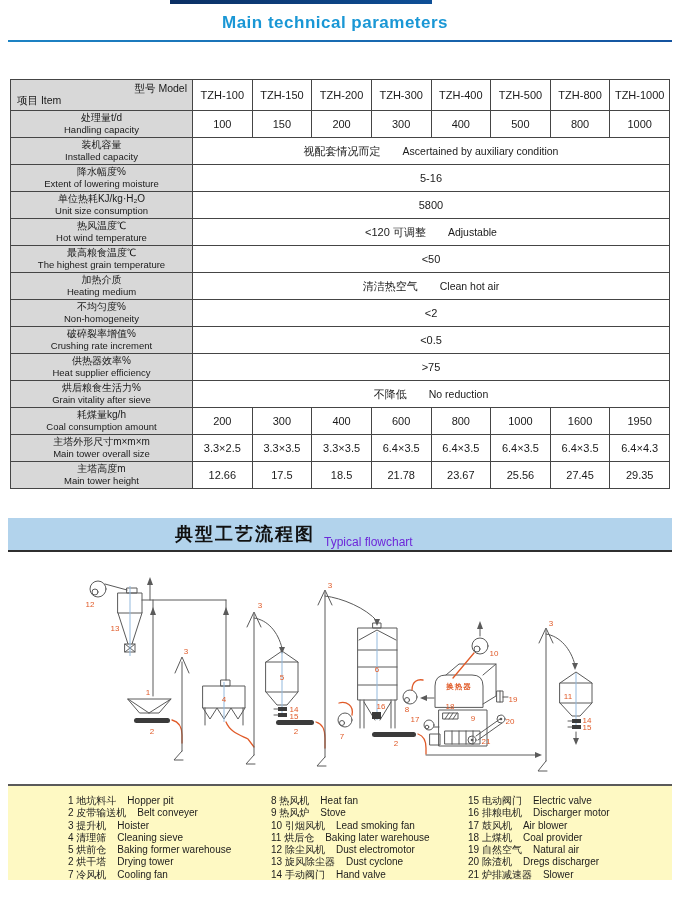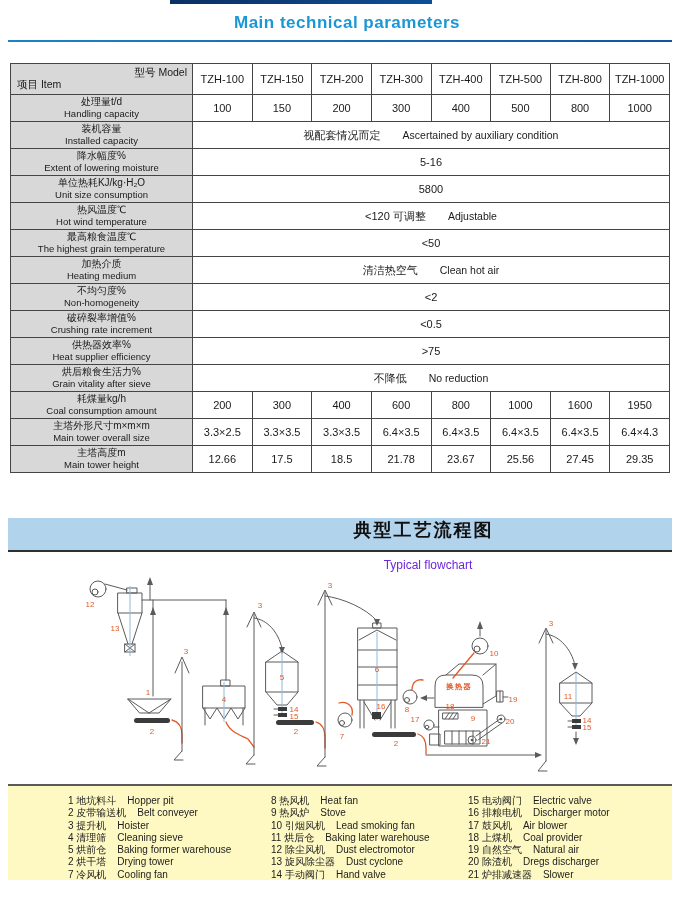--- a/index.html
+++ b/index.html
@@ -7,48 +7,48 @@
   .page { position:relative; width:680px; height:898px; background:#fff; overflow:hidden; }
 
   
   .top-accent { position:absolute; left:170px; top:0; width:262px; height:4px;
     background:linear-gradient(90deg,#0b2f63,#0e4f97); }
   .banner { position:absolute; left:10px; top:8px; width:212px; height:30px;
     background:linear-gradient(90deg,#2aa7df 0%, #0e86cc 55%, #0c4f9e 100%);
     clip-path:polygon(0 0, 84% 0, 100% 100%, 0 100%);
     display:flex; align-items:center; padding-left:17px; }
   .banner span { color:#fff; font-size:16px; font-weight:bold; letter-spacing:2px; }
-  .header-en { position:absolute; left:234px; top:13px; font-size:17px; font-weight:600;
+  .header-en { position:absolute; left:222px; top:13px; font-size:17px; font-weight:600;
     color:#1a97d5; letter-spacing:.5px; }
   .header-rule { position:absolute; left:8px; top:40px; width:664px; height:2px;
     background:linear-gradient(90deg,#1d83c4,#14539f); }
 
   
-  table.params { position:absolute; left:10px; top:63px; width:660px;
+  table.params { position:absolute; left:10px; top:79px; width:660px;
     border-collapse:collapse; table-layout:fixed; }
   table.params th, table.params td { border:1px solid #454545; text-align:center;
     vertical-align:middle; color:#1a1a1a; padding:1px 2px; }
   table.params .lbl { background:#d8d8d8; }
   table.params thead th { height:31px; }
   table.params tbody th, table.params tbody td { height:27px; }
   .corner { position:relative; }
   .corner .c-top { position:absolute; top:2px; right:5px; font-size:10.5px; font-weight:normal; }
   .corner .c-bot { position:absolute; bottom:2px; left:6px; font-size:10.5px; font-weight:normal; }
   th.model { font-size:11px; font-weight:normal; background:#fff; }
   .lbl .zh { font-size:10px; font-weight:normal; line-height:1.2; }
   .lbl .en { font-size:9.5px; font-weight:normal; line-height:1.2; }
   td.val { font-size:11px; background:#fff; }
   td.merged { font-size:11px; background:#fff; }
   td.merged .mzh { font-size:11px; }
   td.merged .men { font-size:10.5px; margin-left:22px; }
 
   
   .flow-banner { position:absolute; left:8px; top:518px; width:664px; height:34px;
     background:#b2d3ec; border-bottom:2px solid #2f2f2f;
-    display:flex; align-items:center; padding-left:167px;flex-direction:column; }
+    display:flex; align-items:center; padding-left:167px; }
   .flow-banner .zh { font-size:18px; font-weight:bold; color:#111; letter-spacing:2px; }
   .flow-banner .en { font-size:12px; color:#6d28d9; margin-left:9px; margin-top:16px; }
 
   
   svg.diagram { position:absolute; left:8px; top:552px; }
   .ln { stroke:#5a5a5a; fill:none; stroke-width:1; stroke-linejoin:round; stroke-linecap:round; }
   .bar { fill:#3b3b3b; stroke:none; }
   .pipe { stroke:#e05a28; fill:none; stroke-width:1.3; stroke-linecap:round; }
   .ax { stroke:#93b9dd; fill:none; stroke-width:1; }
   .ah { fill:#5a5a5a; stroke:none; }

